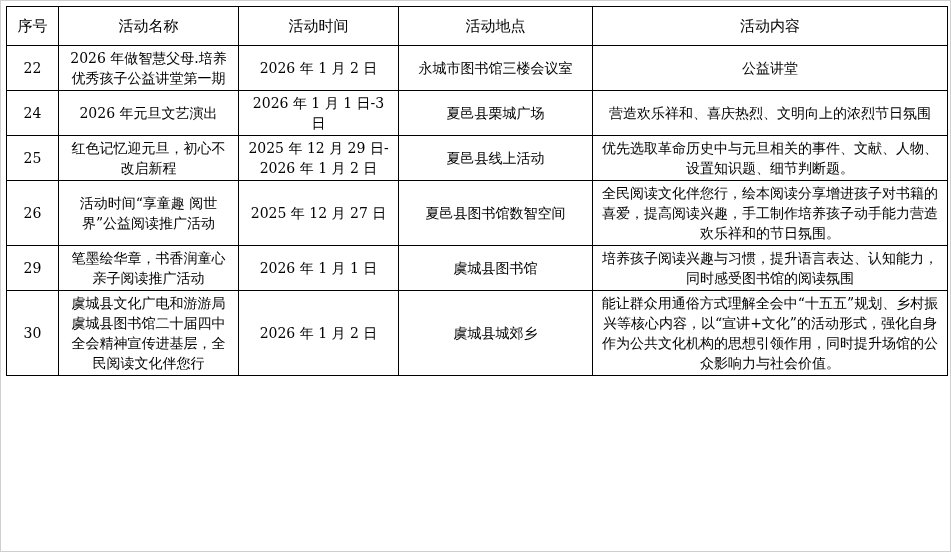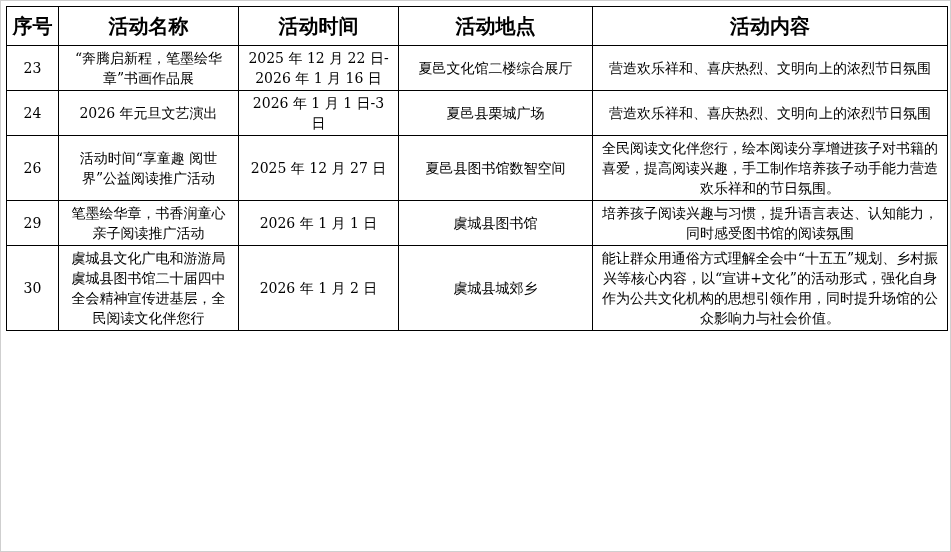--- a/index.html
+++ b/index.html
@@ -31,22 +31,22 @@
   table.activities th,
   table.activities td {
     border: 1px solid #000000;
     text-align: center;
     vertical-align: middle;
     padding: 2px 6px;
     word-break: break-all;
     overflow-wrap: anywhere;
   }
   table.activities th {
-    font-weight: bold;
-    font-size: 20px;
+    font-weight: normal;
+    font-size: 15px;
     padding: 9px 2px;
   }
   td.c-content { padding: 2px 12px; }
   td.c-name    { padding: 2px 10px; }
   td.c-time    { padding: 2px 4px; }
 </style>
 </head>
 <body>
 
 <div class="canvas">
@@ -62,32 +62,39 @@
       <tr>
         <th>序号</th>
         <th>活动名称</th>
         <th>活动时间</th>
         <th>活动地点</th>
         <th>活动内容</th>
       </tr>
     </thead>
     <tbody>
         <tr>
-    <td class="c-no">23</td>
-    <td class="c-name">“奔腾启新程，笔墨绘华章”书画作品展</td>
-    <td class="c-time">2025 年 12 月 22 日-2026 年 1 月 16 日</td>
-    <td class="c-place">夏邑文化馆二楼综合展厅</td>
-    <td class="c-content">营造欢乐祥和、喜庆热烈、文明向上的浓烈节日氛围</td>
+    <td class="c-no">22</td>
+    <td class="c-name">2026 年做智慧父母.培养优秀孩子公益讲堂第一期</td>
+    <td class="c-time">2026 年 1 月 2 日</td>
+    <td class="c-place">永城市图书馆三楼会议室</td>
+    <td class="c-content">公益讲堂</td>
   </tr>
         <tr>
     <td class="c-no">24</td>
     <td class="c-name">2026 年元旦文艺演出</td>
     <td class="c-time">2026 年 1 月 1 日-3 日</td>
     <td class="c-place">夏邑县栗城广场</td>
     <td class="c-content">营造欢乐祥和、喜庆热烈、文明向上的浓烈节日氛围</td>
+  </tr>
+        <tr>
+    <td class="c-no">25</td>
+    <td class="c-name">红色记忆迎元旦，初心不改启新程</td>
+    <td class="c-time">2025 年 12 月 29 日-2026 年 1 月 2 日</td>
+    <td class="c-place">夏邑县线上活动</td>
+    <td class="c-content">优先选取革命历史中与元旦相关的事件、文献、人物、设置知识题、细节判断题。</td>
   </tr>
         <tr>
     <td class="c-no">26</td>
     <td class="c-name">活动时间“享童趣 阅世界”公益阅读推广活动</td>
     <td class="c-time">2025 年 12 月 27 日</td>
     <td class="c-place">夏邑县图书馆数智空间</td>
     <td class="c-content">全民阅读文化伴您行，绘本阅读分享增进孩子对书籍的喜爱，提高阅读兴趣，手工制作培养孩子动手能力营造欢乐祥和的节日氛围。</td>
   </tr>
         <tr>
     <td class="c-no">29</td>

